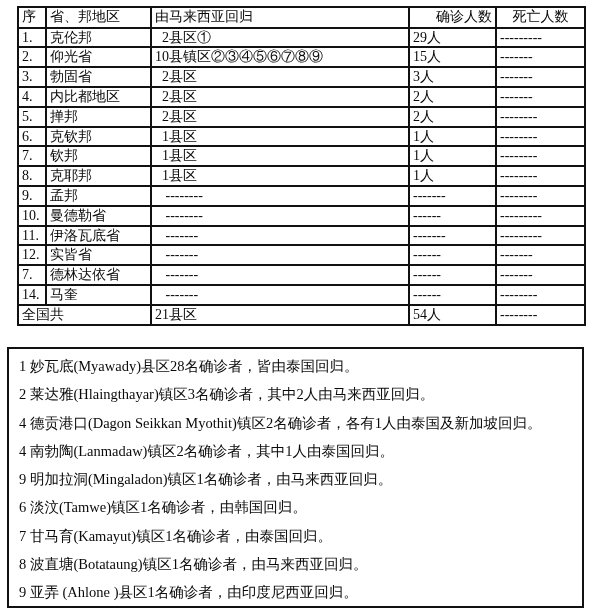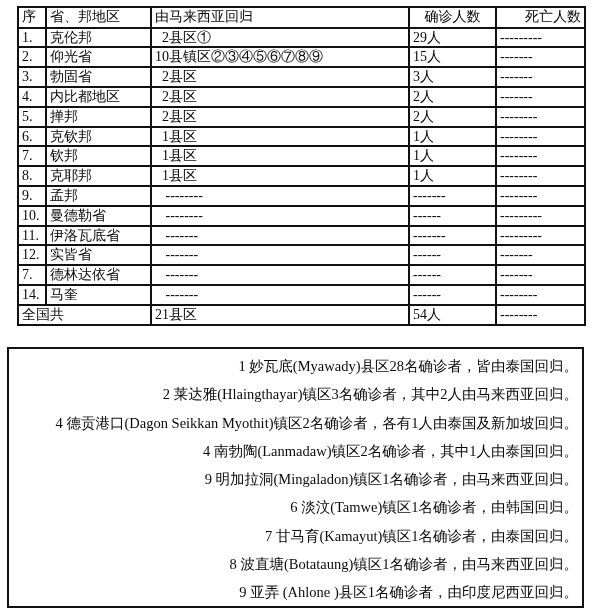--- a/index.html
+++ b/index.html
@@ -51,43 +51,42 @@
     box-sizing: border-box;
     border: 2px solid #111111;
     padding: 3px 4px 0 10px;
   }
   .footnote {
     height: 28.3px;
     line-height: 28.3px;
     font-size: 14.5px;
     white-space: nowrap;
     overflow: hidden;
-    text-align: right;
   }
 </style>
 </head>
 <body>
 
 <div class="page">
 
   <table class="stats">
     <colgroup>
       <col style="width:28px">
       <col style="width:105px">
       <col style="width:258px">
       <col style="width:87px">
       <col style="width:89px">
     </colgroup>
     <thead>
       <tr>
         <th class="c-seq">序</th>
         <th class="c-region">省、邦地区</th>
         <th class="c-town">由马来西亚回归</th>
-        <th style="text-align:center" class="c-confh">确诊人数</th>
-        <th style="text-align:right" class="c-deathh">死亡人数</th>
+        <th style="text-align:right" class="c-confh">确诊人数</th>
+        <th style="text-align:center" class="c-deathh">死亡人数</th>
       </tr>
     </thead>
     <tbody id="table-body">
         <tr>
           <td class="c-seq">1.</td>
           <td class="c-region">克伦邦</td>
           <td class="c-town">  2县区①</td>
           <td class="c-conf">29人</td>
           <td class="c-death">---------</td>
         </tr>

